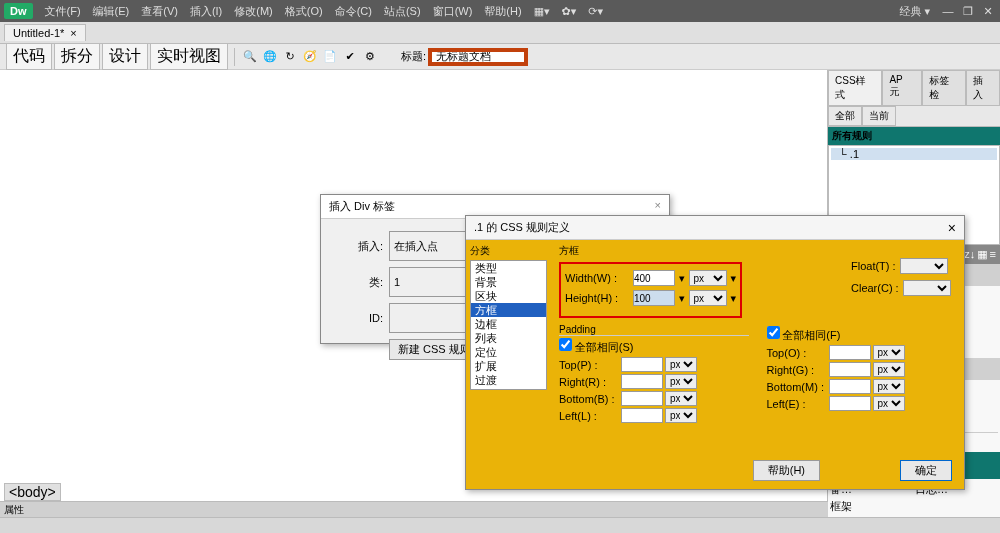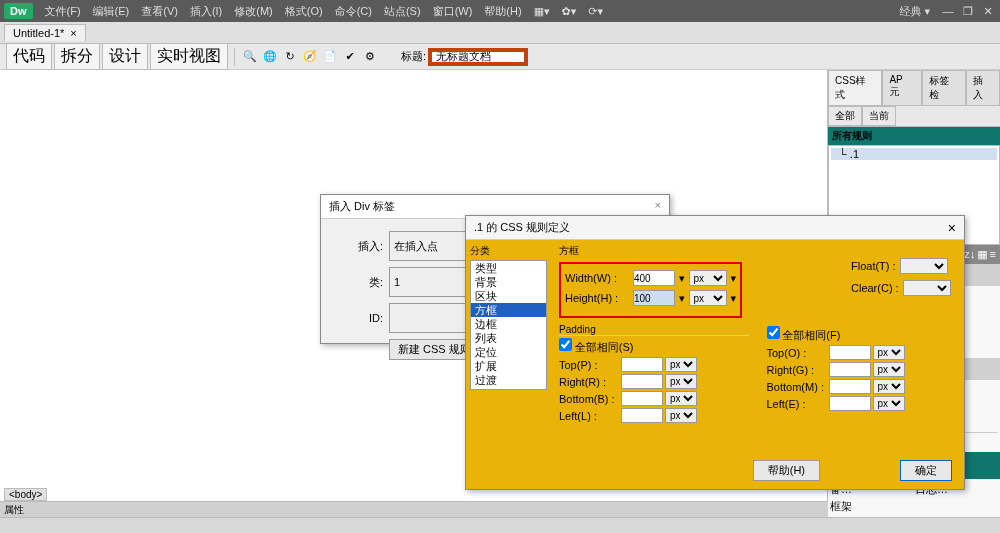--- a/index.html
+++ b/index.html
@@ -30,21 +30,21 @@
 .rules-area { background: #fff; border: 1px solid #bbb; height: 100px; padding: 2px; font-family: monospace; font-size: 10px; }
 .rules-area .rule-line { padding-left: 8px; }
 .rules-area .rule-line.sel { background: #d0e0f0; }
 .panel-title { background: #888; color: #fff; padding: 2px 4px; font-size: 10px; display: flex; align-items: center; }
 .panel-title .icons { margin-left: auto; display: flex; gap: 2px; }
 .panel-body { background: #f8f8f8; padding: 2px; font-size: 10px; }
 .panel-body .row { display: flex; align-items: center; gap: 2px; padding: 1px 0; }
 .panel-body select { font-size: 10px; height: 16px; }
 .panel-body a { color: #06c; text-decoration: underline; cursor: pointer; }
 .bottom-bar { position: absolute; bottom: 0; left: 0; right: 0; height: 16px; background: #d8d8d8; border-top: 1px solid #bbb; display: flex; align-items: center; padding: 0 4px; font-size: 10px; }
-.status-tag { background: #e0e0e0; border: 1px solid #bbb; padding: 0 4px; position: absolute; bottom: 32px; left: 4px; font-size: 10px; }
+.status-tag { background: #e0e0e0; border: 1px solid #bbb; padding: 0 4px; position: absolute; bottom: 32px; left: 4px; font-size: 14px; }
 .props-bar { position: absolute; bottom: 16px; left: 0; width: 828px; height: 16px; background: #d0d0d0; border-top: 1px solid #bbb; font-size: 10px; padding: 1px 4px; }
 
 
 .dialog { position: absolute; background: #f0f0f0; border: 1px solid #888; box-shadow: 2px 2px 6px rgba(0,0,0,0.3); }
 .dialog-title { background: #fff; padding: 4px 8px; border-bottom: 1px solid #ccc; display: flex; }
 .dialog-title .close { margin-left: auto; cursor: pointer; color: #888; }
 #dlg-insert { left: 320px; top: 194px; width: 350px; height: 150px; }
 #dlg-insert .body { padding: 12px; }
 #dlg-insert .form-row { display: flex; align-items: center; margin-bottom: 6px; }
 #dlg-insert .form-row label { width: 50px; text-align: right; margin-right: 6px; }

